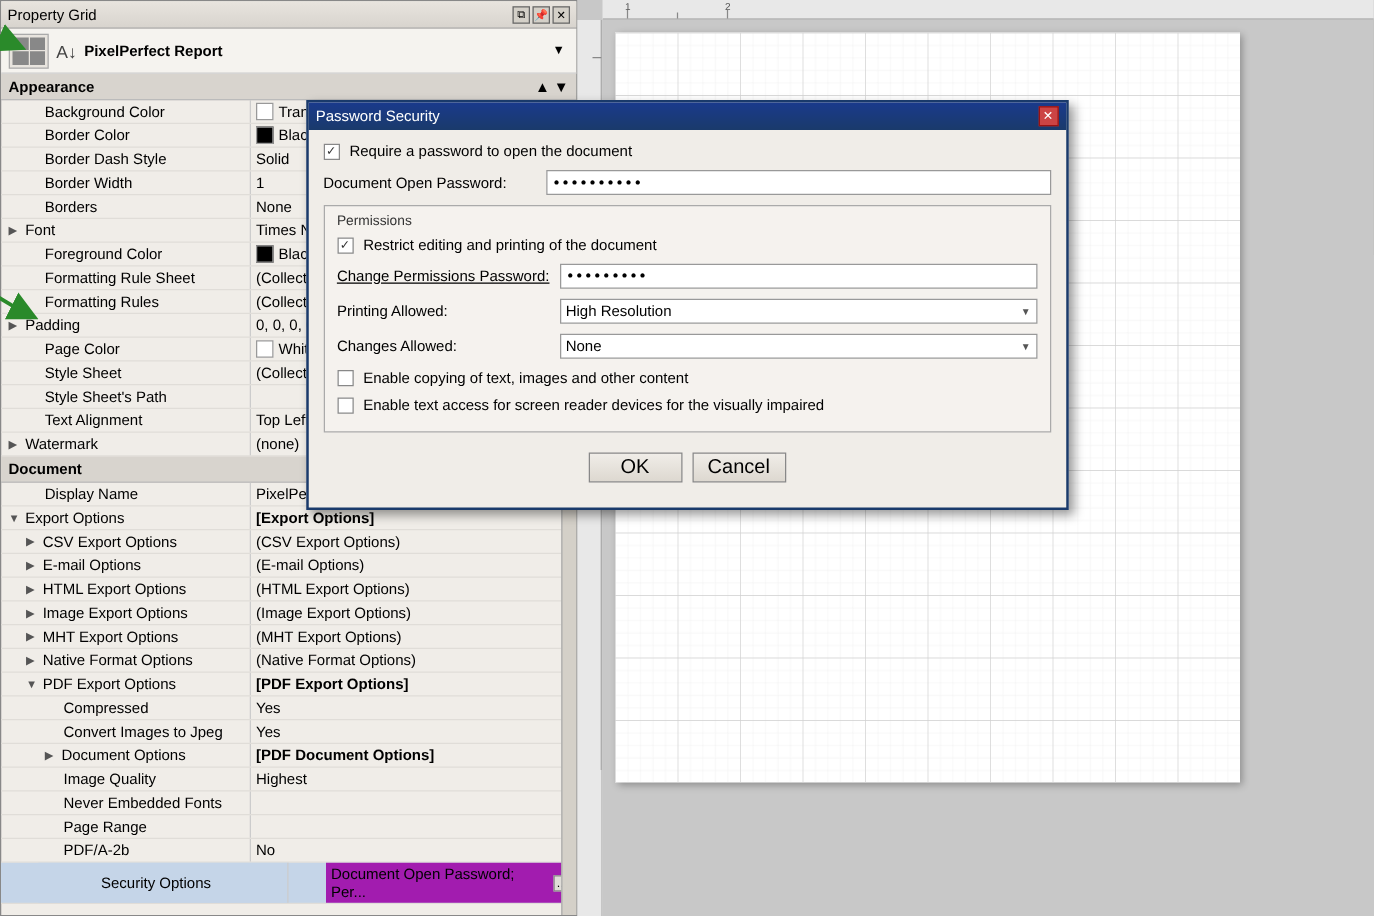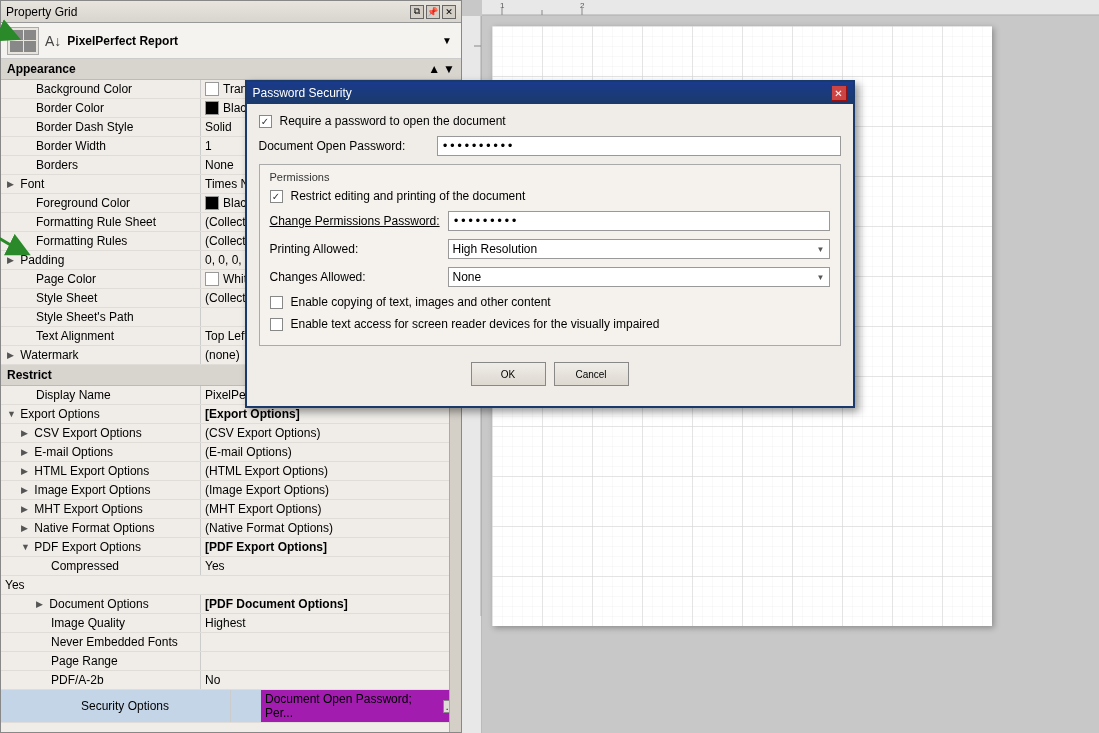--- a/index.html
+++ b/index.html
@@ -274,21 +274,21 @@
       gap: 8px;
       padding: 10px;
     }
 
     .dialog-btn {
       min-width: 75px;
       height: 24px;
       border: 1px solid #888;
       background: linear-gradient(to bottom, #f0ede8, #ddd8d0);
       cursor: pointer;
-      font-size: 10px;
+      font-size: 16px;
       display: flex;
       align-items: center;
       justify-content: center;
     }
   </style>
 </head>
 <body>
 
 <div class="property-grid">
   <div class="property-grid-titlebar">
@@ -417,21 +417,21 @@
     <div class="prop-row">
       <div class="prop-name" style="padding-left:6px;">
         <span class="expand-arrow">▶</span>&nbsp;Watermark
       </div>
       <div class="prop-value">
           <span>(none)</span>
         </div>
     </div>
 
     <div class="section-header">
-      <span>Restrict</span>
+      <span>Document</span>
       <div class="section-header-icons">
         <span>▲</span>
       </div>
     </div>
 
     <div class="prop-row">
       <div class="prop-name indented">Display Name</div>
       <div class="prop-value">
           <span>PixelPerfect</span>
         </div>
@@ -500,20 +500,21 @@
           <span class="prop-bold">[PDF Export Options]</span>
         </div>
     </div>
     <div class="prop-row">
       <div class="prop-name" style="padding-left:50px;">Compressed</div>
       <div class="prop-value">
           <span>Yes</span>
         </div>
     </div>
     <div class="prop-row">
+      <div class="prop-name" style="padding-left:50px;">Convert Images to Jpeg</div>
       <div class="prop-value">
           <span>Yes</span>
         </div>
     </div>
     <div class="prop-row">
       <div class="prop-name" style="padding-left:35px;">
         <span class="expand-arrow">▶</span>&nbsp;Document Options
       </div>
       <div class="prop-value">
           <span class="prop-bold">[PDF Document Options]</span>

